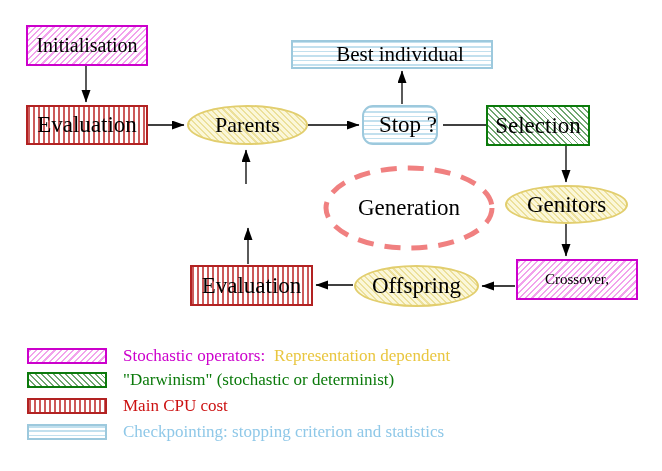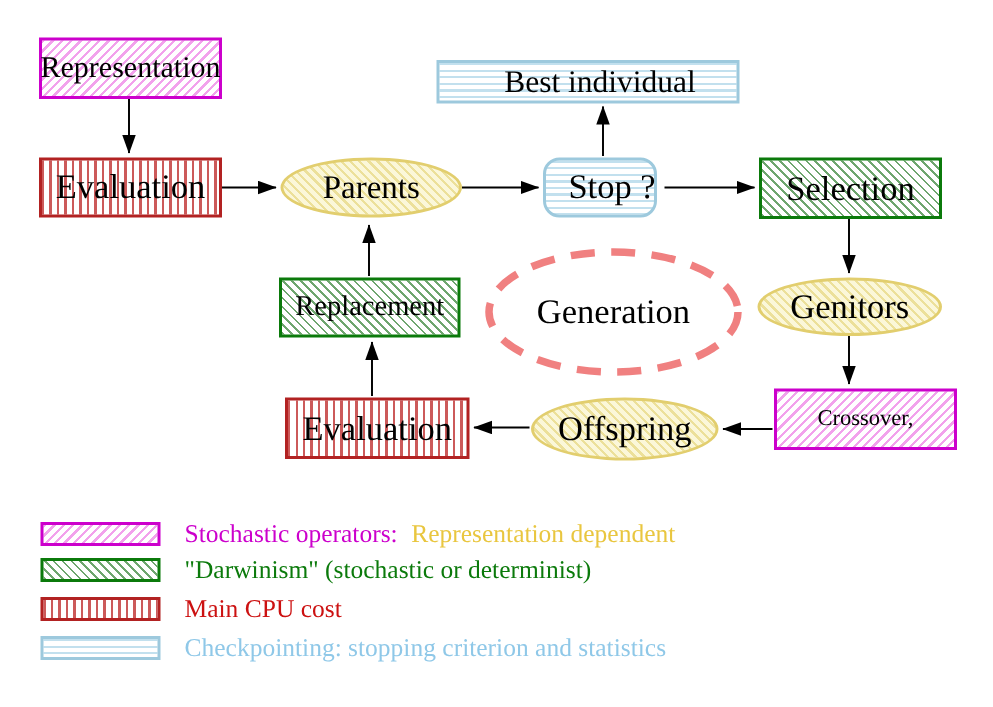--- a/index.html
+++ b/index.html
@@ -22,21 +22,21 @@
   .hlines-cyan{border:2px solid #9dc9dd;
     background:repeating-linear-gradient(180deg,#c2e0ee 0 1.5px,#ffffff 1.5px 4.4px);padding-left:16px;}
   .hatch-yellow{border:2px solid #e2ce6e;border-radius:50%;
     background:repeating-linear-gradient(45deg,#ece09a 0 1.5px,#fbf7d9 1.5px 4.3px);}
   
   .n-init{left:26px;top:25px;width:122px;height:41px;font-size:20px;}
   .n-eval-top{left:26px;top:105px;width:122px;height:40px;font-size:23px;}
   .n-parents{left:187px;top:105px;width:121px;height:40px;font-size:22px;text-align:right;}
   .n-best{left:291px;top:40px;width:202px;height:29px;font-size:21px;}
   .n-stop{left:362px;top:105px;width:76px;height:40px;font-size:23px;border-radius:11px;}
-  .n-selection{left:506px;top:105px;width:122px;height:41px;font-size:23px;}
+  .n-selection{left:486px;top:105px;width:104px;height:41px;font-size:23px;}
   .n-replacement{left:186px;top:185px;width:121px;height:40px;font-size:19px;}
   .n-genitors{left:505px;top:185px;width:123px;height:39px;font-size:23px;}
   .n-eval-bot{left:190px;top:265px;width:123px;height:41px;font-size:23px;}
   .n-offspring{left:354px;top:265px;width:125px;height:42px;font-size:23px;}
   .n-crossover{left:516px;top:259px;width:122px;height:41px;font-size:15px;line-height:17px;}
   .n-crossover .stack{display:block;white-space:nowrap;}
   .n-generation{left:325px;top:168px;width:168px;height:80px;font-size:23px;color:#000000;}
   
   .legend-row{position:absolute;left:27px;display:flex;align-items:center;height:16px;}
   .lr1{top:348px;} .lr2{top:372px;} .lr3{top:398px;} .lr4{top:424px;}
@@ -70,33 +70,32 @@
       <path d="M443,125 L503,125" marker-end="url(#ah)"></path>
       <path d="M566,146 L566,182" marker-end="url(#ah)"></path>
       <path d="M566,224 L566,256" marker-end="url(#ah)"></path>
       <path d="M515,286 L482,286" marker-end="url(#ah)"></path>
       <path d="M353,285 L316,285" marker-end="url(#ah)"></path>
       <path d="M248,264 L248,228" marker-end="url(#ah)"></path>
       <path d="M246,184 L246,150" marker-end="url(#ah)"></path>
     </g>
   </svg>
 
-  <div class="node hatch-magenta n-init">Representation</div>
+  <div class="node hatch-magenta n-init">Initialisation</div>
 
   <div class="node vlines-red n-eval-top">Evaluation</div>
 
   <div class="node hatch-yellow n-parents">Parents</div>
 
   <div class="node hlines-cyan n-best">Best individual</div>
 
   <div class="node hlines-cyan n-stop">Stop ?</div>
 
   <div class="node hatch-green n-selection">Selection</div>
 
-  <div class="node hatch-green n-replacement">Replacement</div>
 
   <div class="node n-generation">Generation</div>
 
   <div class="node hatch-yellow n-genitors">Genitors</div>
 
   <div class="node vlines-red n-eval-bot">Evaluation</div>
 
   <div class="node hatch-yellow n-offspring">Offspring</div>
 
   <div class="node hatch-magenta n-crossover">

